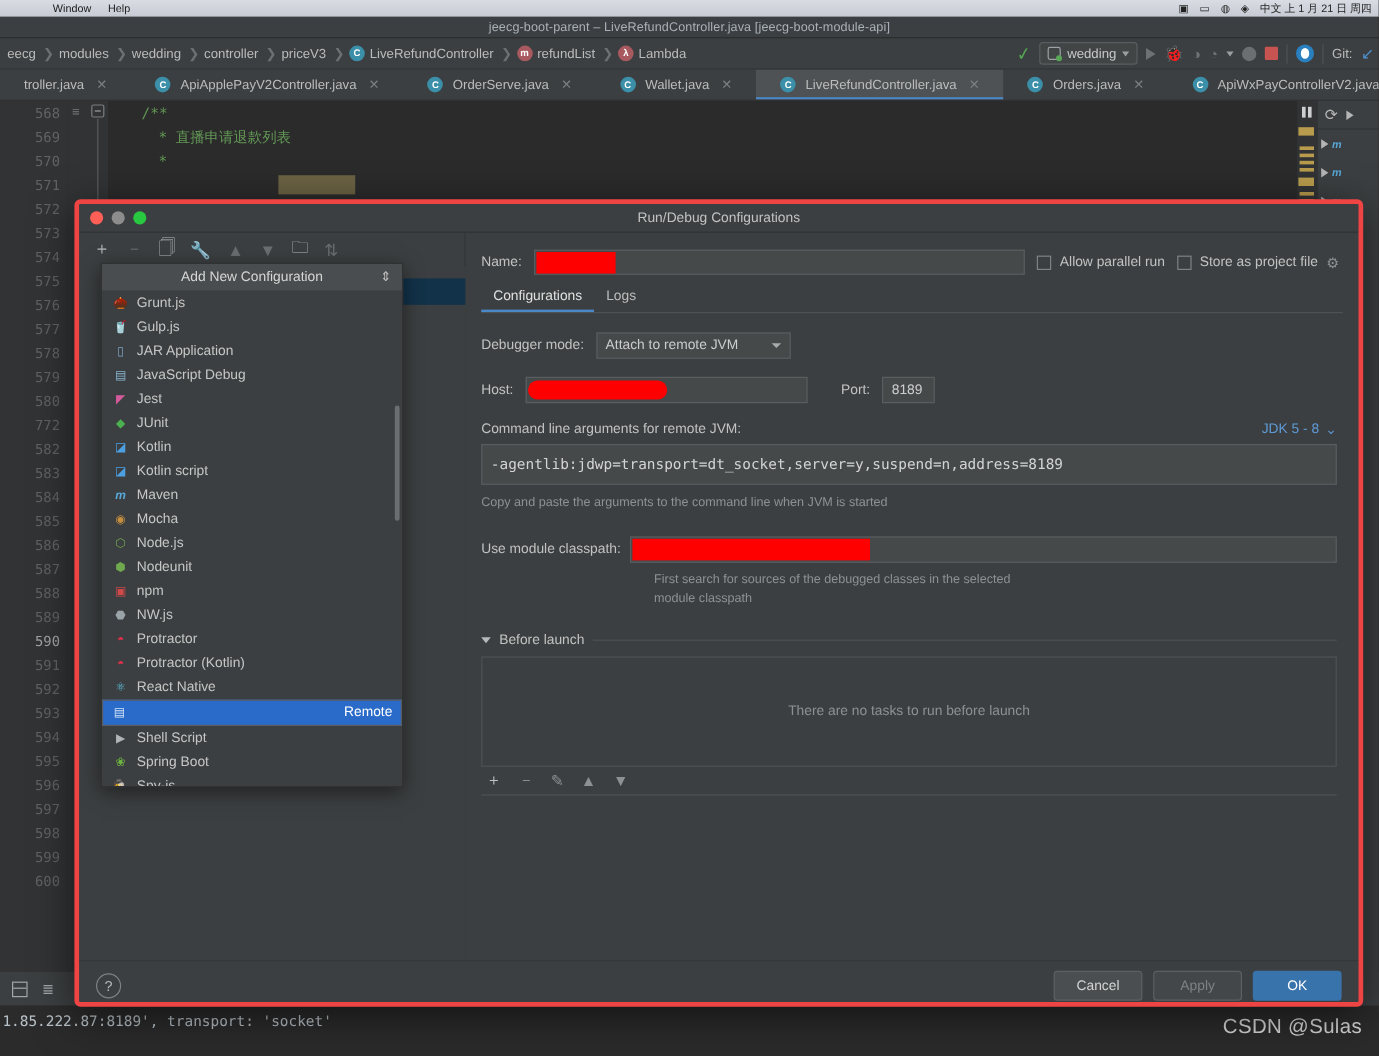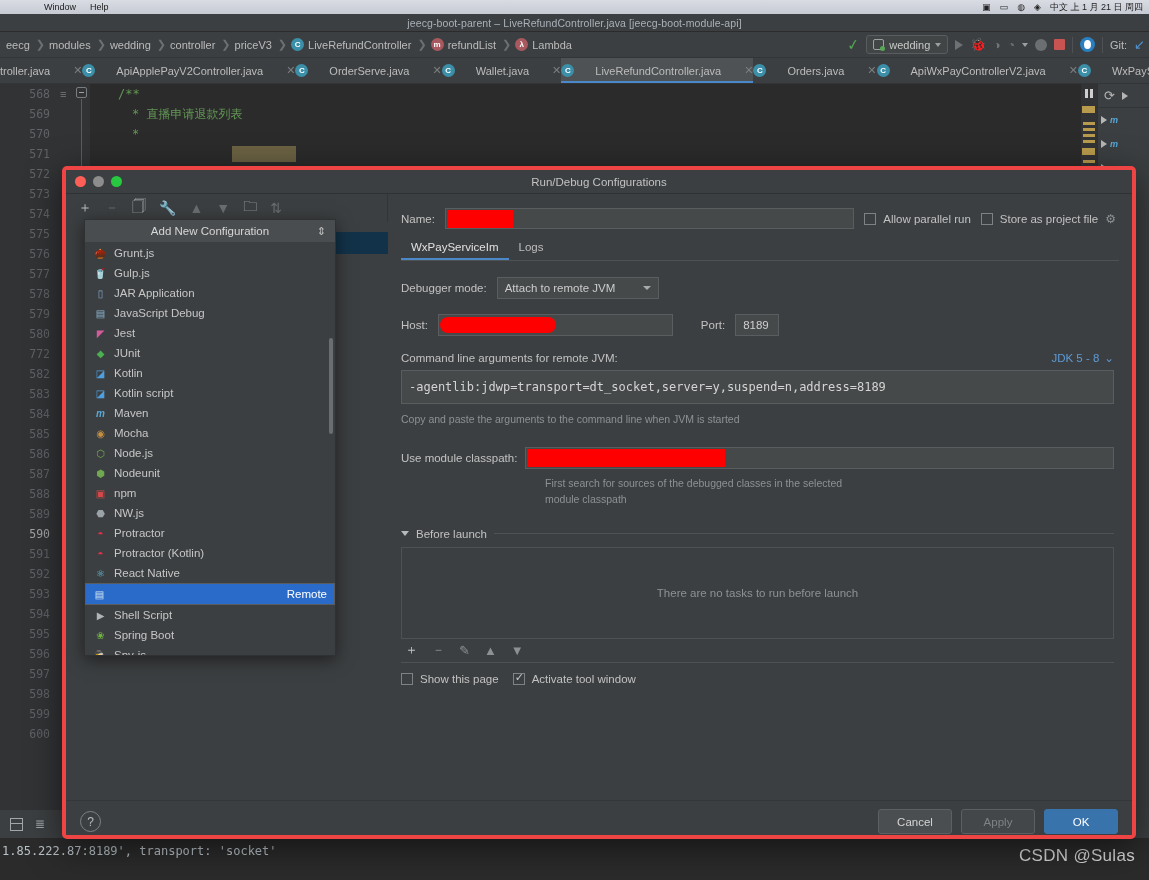--- a/index.html
+++ b/index.html
@@ -68,21 +68,21 @@
   .git-label{ font-size:11px;color:#bbb; }
   .git-arrow{ color:#4d91cf; font-size:13px; }
 
   
   .tabbar {
     position:absolute; left:0; top:58px; width:1149px; height:26px;
     background:#3c3f41; display:flex; align-items:stretch; overflow:hidden;
     border-bottom:1px solid #323436;
   }
   .etab {
-    display:flex; align-items:center; gap:21px; padding:0 0;
+    display:flex; align-items:center; gap:8px; padding:0 20px;
     font-size:11px; color:#bcbcbc; white-space:nowrap; position:relative;
   }
   .etab.active { background:#4e5254; }
   .etab.active:after{ content:''; position:absolute; left:0;right:0;bottom:0;height:2px;background:#4a88c7;}
   .etab .tclose { color:#7b7f81; font-size:11px; margin-left:2px;}
   .maven-tabword { display:flex; align-items:center; padding:0 6px; font-size:11px; color:#bcbcbc; }
   .chev { color:#9aa0a3; font-size:10px; }
 
   
   .editor {
@@ -632,21 +632,21 @@
             <span class="lbl">Allow parallel run</span>
           </span>
           <span class="chkrow">
             <span class="cbox"></span>
             <span class="lbl">Store as project file</span>
             <span class="gear">⚙</span>
           </span>
         </div>
 
         <div class="tabsrow">
-          <span class="ctab active">WxPayServiceIm</span>
+          <span class="ctab active">Configurations</span>
           <span class="ctab">Logs</span>
         </div>
         <div class="tabs-underline"></div>
 
         <div class="conf-area">
 
           <div class="frow">
             <span class="lbl">Debugger mode:</span>
             <span class="sel">
               <span>Attach to remote JVM</span>
@@ -694,30 +694,20 @@
             <span>There are no tasks to run before launch</span>
           </div>
           <div class="bl-toolbar">
             <span class="act">＋</span>
             <span>－</span>
             <span>✎</span>
             <span>▲</span>
             <span>▼</span>
           </div>
 
-          <div class="botchecks">
-            <span class="chkrow">
-              <span class="cbox"></span>
-              <span class="lbl">Show this page</span>
-            </span>
-            <span class="chkrow">
-              <span class="cbox checked"></span>
-              <span class="lbl">Activate tool window</span>
-            </span>
-          </div>
 
         </div>
       </div>
     </div>
 
     <div class="dlg-footer">
       <span class="helpbtn">?</span>
       <span class="footbtns">
         <span class="btn">Cancel</span>
         <span class="btn disabled">Apply</span>

